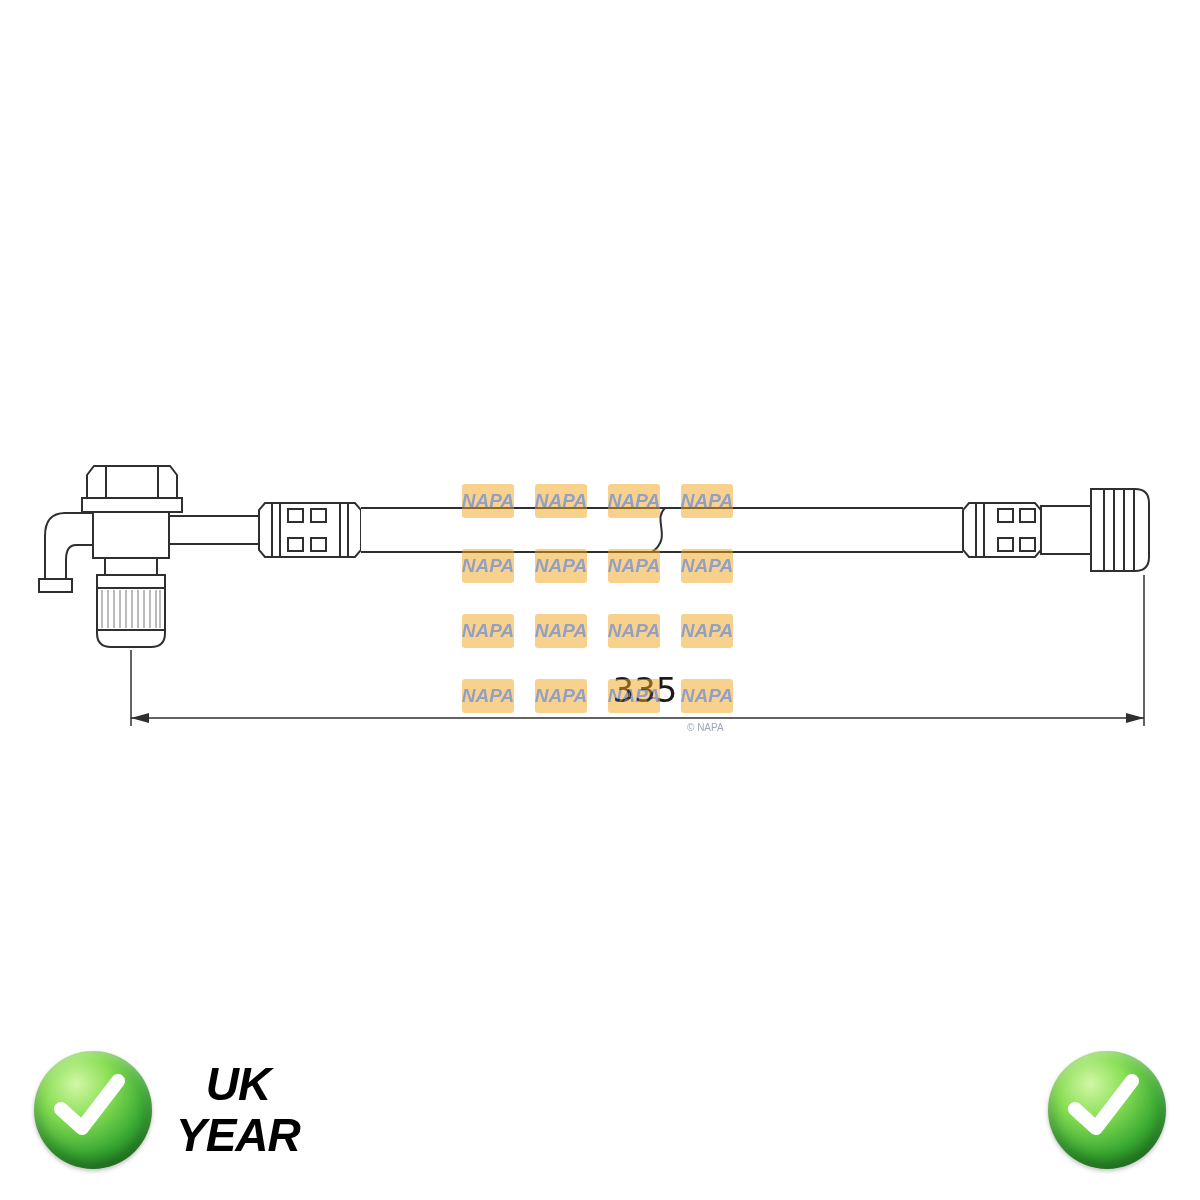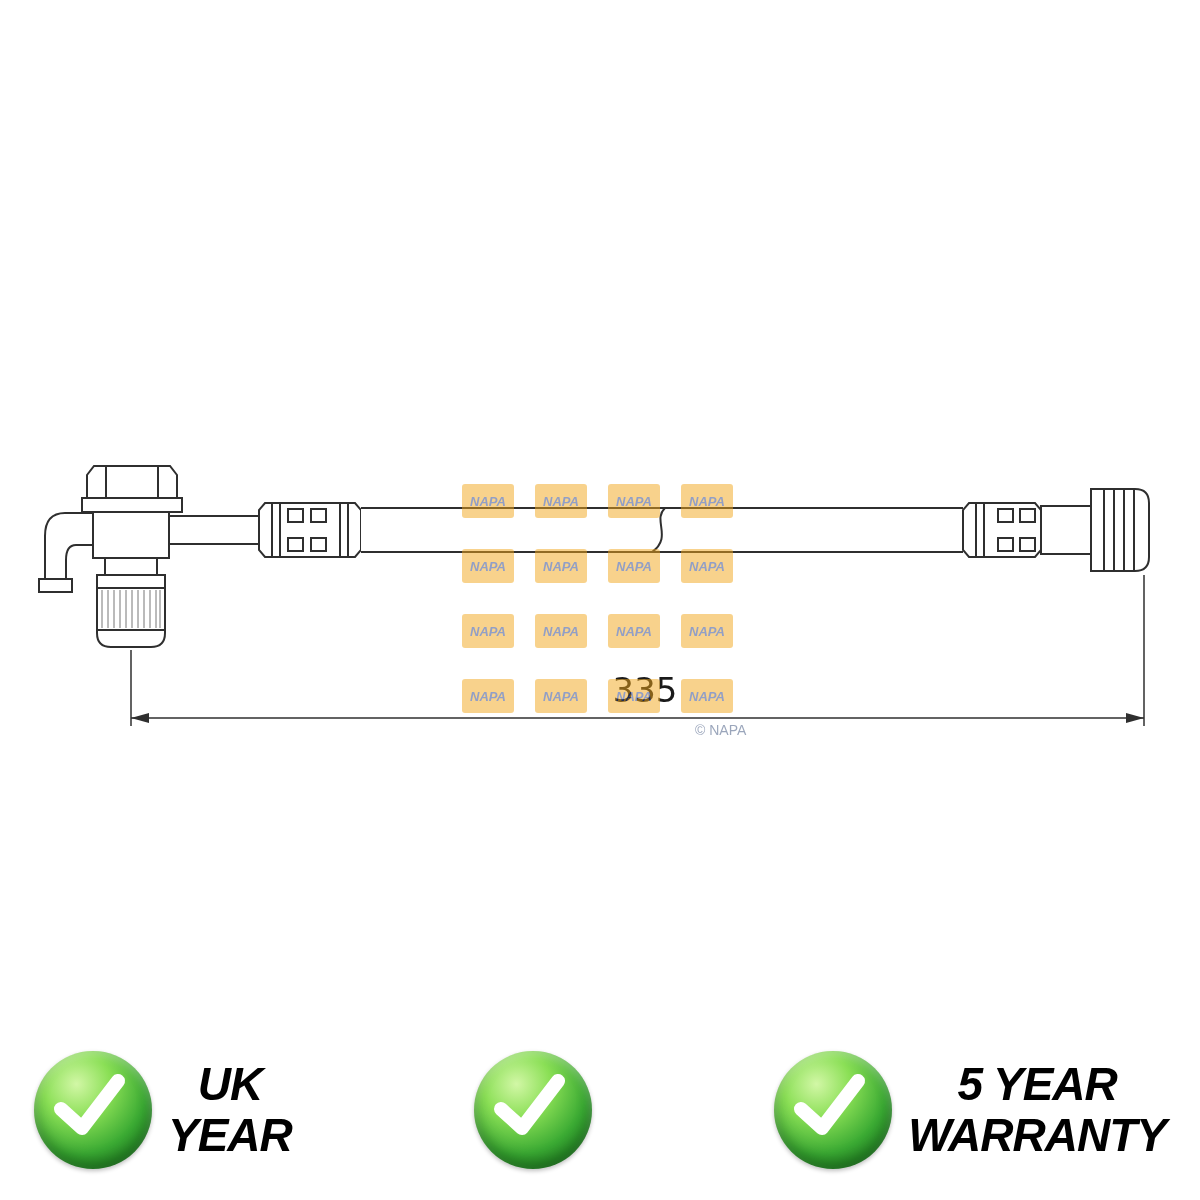--- a/index.html
+++ b/index.html
@@ -12,33 +12,33 @@
   
   .watermarks {
     position:absolute; left:462px; top:484px;
     display:grid; grid-template-columns:repeat(4,52px); grid-auto-rows:34px;
     column-gap:21px; row-gap:31px;
     opacity:.5; pointer-events:none;
   }
   .wm {
     background:#F2A71B; border-radius:3px;
     display:flex; align-items:center; justify-content:center;
-    color:#27418F; font-weight:bold; font-style:italic; font-size:13px;
+    color:#27418F; font-weight:bold; font-style:italic; font-size:19px;
   }
   .wm-copyright {
     position:absolute; left:687px; top:722px;
-    font-size:14px; color:#8a97b0; opacity:.85; pointer-events:none;margin-left:8px;
+    font-size:10px; color:#8a97b0; opacity:.85; pointer-events:none;
   }
 
   
   .badges {
     position:absolute; left:34px; right:34px; top:1048px; height:124px;
     display:flex; justify-content:space-between; align-items:center;
   }
-  .badge { display:flex; align-items:center; gap:16px; }
+  .badge { display:flex; align-items:center; gap:24px; }
   .orb {
     width:118px; height:118px; border-radius:50%; position:relative; flex:0 0 auto;
     background: radial-gradient(circle at 36% 28%, #d2f7a6 0%, #8adf55 30%, #3aaa33 62%, #0d5a16 100%);
     box-shadow: inset 0 -8px 14px rgba(0,40,0,.35), inset 0 4px 8px rgba(255,255,255,.35), 0 2px 4px rgba(0,0,0,.25);
   }
   .orb svg { position:absolute; inset:0; width:100%; height:100%; }
   .badge-label {
     font-weight:700; font-style:italic; font-size:46px; line-height:1.1;
     color:#000; text-align:center; letter-spacing:-1px; white-space:nowrap;
   }
@@ -168,25 +168,14 @@
   </div>
 
   <div class="badge">
     <div class="orb">
       <svg viewBox="0 0 118 118">
         <path d="M27 58 L48 77 L84 30" stroke="#ffffff" stroke-width="14" fill="none" stroke-linecap="round" stroke-linejoin="round"></path>
       </svg>
     </div>
   </div>
 
-  <div class="badge">
-    <div class="orb">
-      <svg viewBox="0 0 118 118">
-        <path d="M27 58 L48 77 L84 30" stroke="#ffffff" stroke-width="14" fill="none" stroke-linecap="round" stroke-linejoin="round"></path>
-      </svg>
-    </div>
-    <div class="badge-label">
-      <div>5 YEAR</div>
-      <div>WARRANTY</div>
-    </div>
-  </div>
 
 </div>
 
 </body></html>

